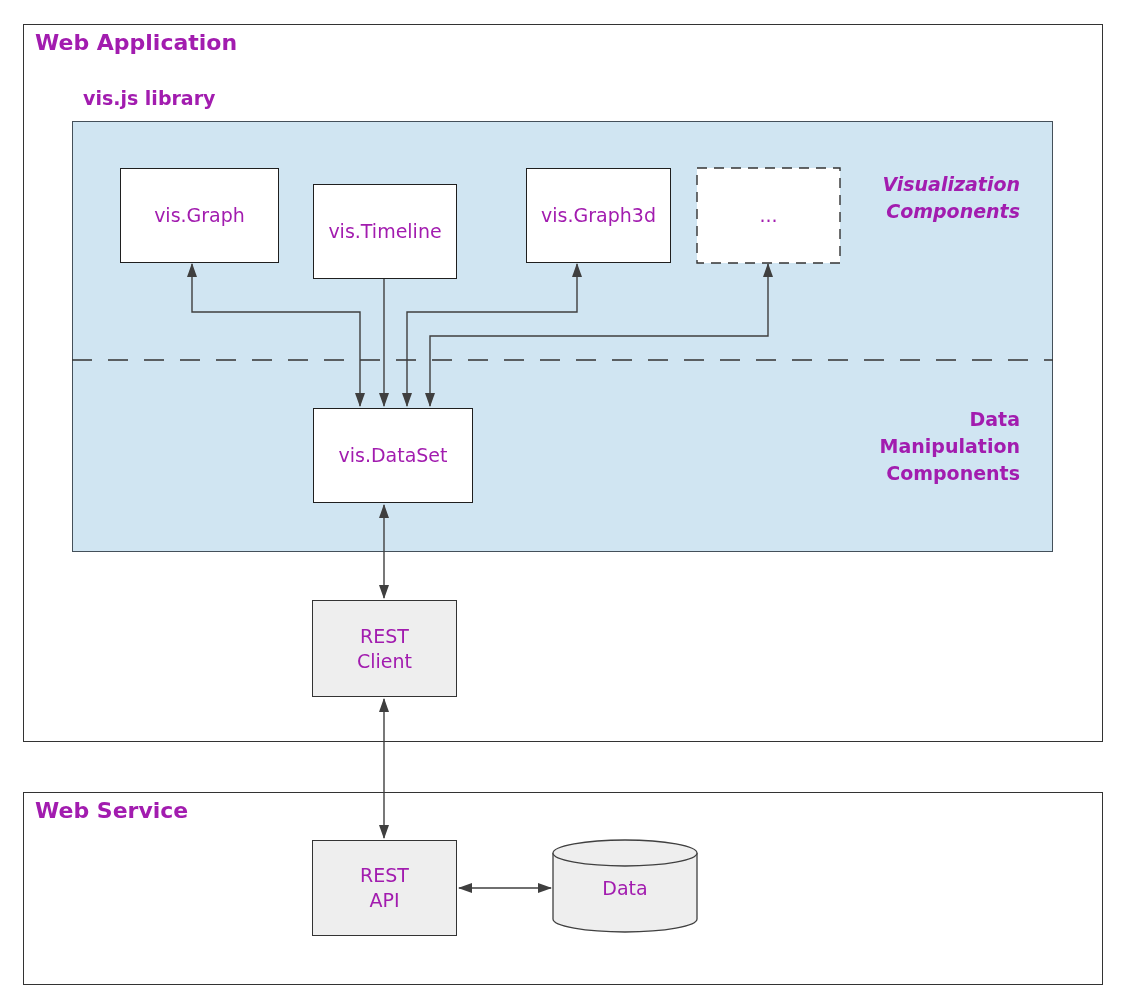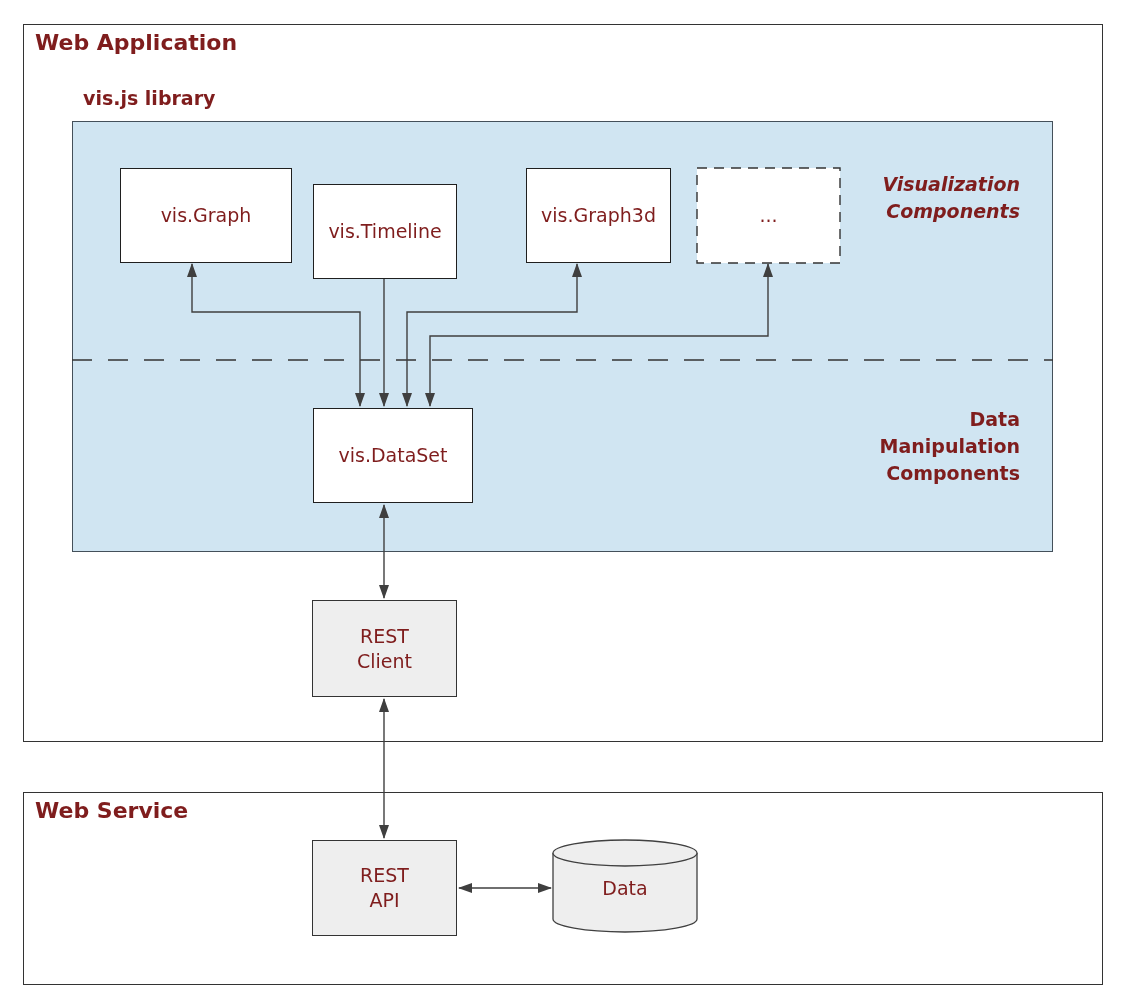--- a/index.html
+++ b/index.html
@@ -1,21 +1,21 @@
 <!DOCTYPE html>
 <html><head>
 <meta charset="utf-8">
 <style>
   html, body { margin: 0; padding: 0; background: #ffffff; }
   #canvas {
     position: relative;
     width: 1128px;
     height: 1008px;
     font-family: "DejaVu Sans", "Liberation Sans", sans-serif;
-    color: #7f1d1d;
+    color: #a21caf;
     background: #ffffff;
     overflow: hidden;
   }
   .frame {
     position: absolute;
     background: #ffffff;
     border: 1px solid #333333;
     box-sizing: border-box;
   }
   .frame-title {
@@ -115,21 +115,21 @@
     <path d="M384,699 V838" fill="none" stroke="#3f3f3f" stroke-width="1.4" marker-start="url(#ah)" marker-end="url(#ah)"></path>
 
     <path d="M459,888 H551" fill="none" stroke="#3f3f3f" stroke-width="1.4" marker-start="url(#ah)" marker-end="url(#ah)"></path>
 
     <g>
       <path d="M553,853 L553,919 A72,13 0 0 0 697,919 L697,853" fill="#eeeeee" stroke="#404040" stroke-width="1.3"></path>
       <ellipse cx="625" cy="853" rx="72" ry="13" fill="#eeeeee" stroke="#404040" stroke-width="1.3"></ellipse>
     </g>
   </svg>
 
-  <div class="node" style="left:120px; top:168px; width:172px; height:95px;">vis.Graph</div>
+  <div class="node" style="left:120px; top:168px; width:159px; height:95px;">vis.Graph</div>
   <div class="node" style="left:313px; top:184px; width:144px; height:95px;">vis.Timeline</div>
   <div class="node" style="left:505px; top:168px; width:145px; height:95px;margin-left:21px;">vis.Graph3d</div>
   <div class="node ghost" style="left:697px; top:168px; width:143px; height:95px;">...</div>
 
   <div class="side-label" style="right:108px; top:171px;font-style:italic;">Visualization
 Components</div>
 
   <div class="node" style="left:313px; top:408px; width:160px; height:95px;">vis.DataSet</div>
 
   <div class="side-label" style="right:108px; top:406px;">Data

